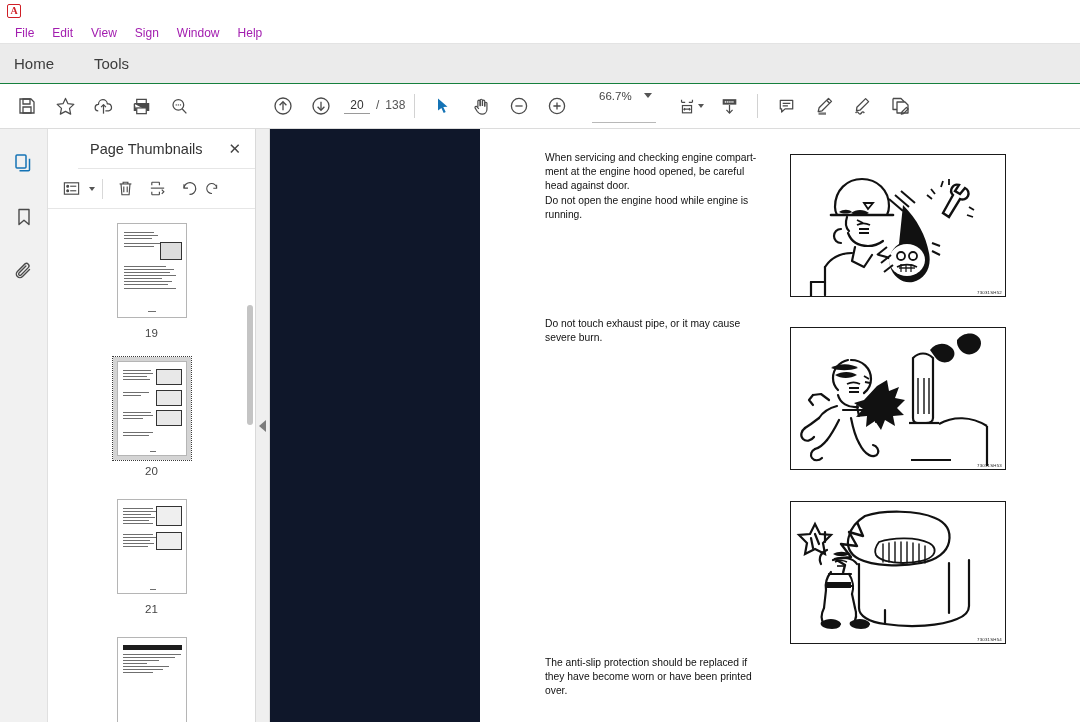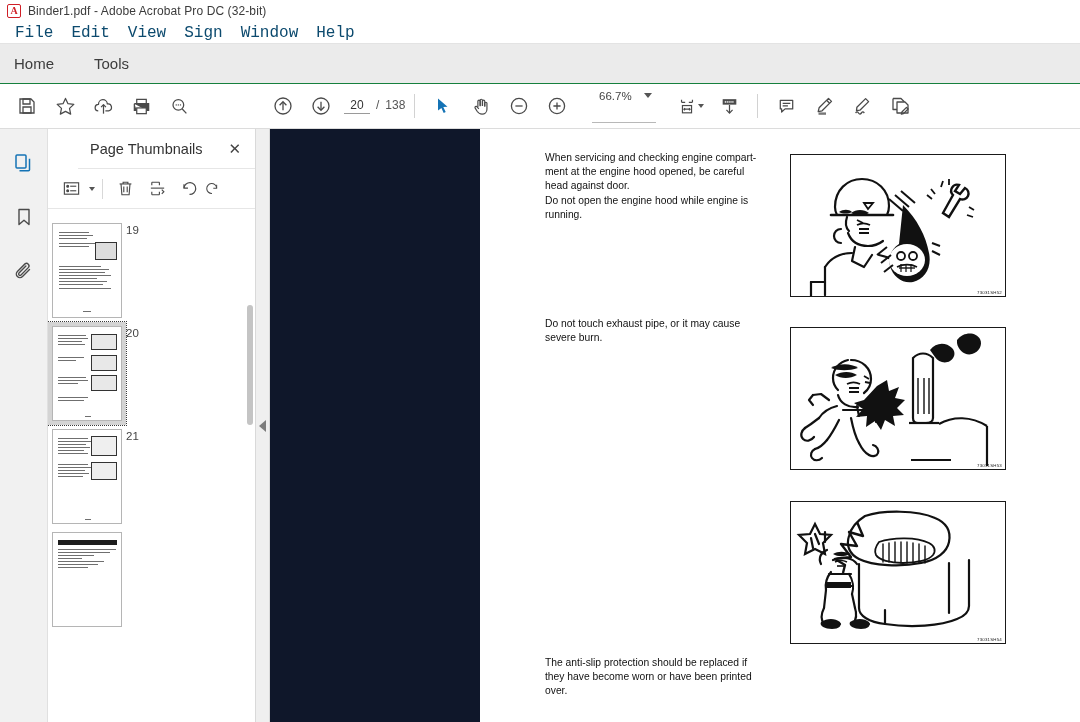--- a/index.html
+++ b/index.html
@@ -25,21 +25,21 @@
   }
   .title-text { font-size: 12px; color: #3b3b3b; letter-spacing: .1px; }
 
   
   .menubar {
     height: 22px; background: #ffffff;
     display: flex; align-items: center; padding-left: 6px;
     border-bottom: 1px solid #e3e3e3;
   }
   .menu-item {
-    font-size: 16px; color: #0c4a6e; padding: 2px 9px; cursor: default; font-family: Liberation Mono, monospace;
+    font-size: 12px; color: #a21caf; padding: 2px 9px; cursor: default;
   }
 
   
   .tabstrip {
     height: 40px; background: #ebebeb;
     display: flex; align-items: stretch;
     border-bottom: 1px solid #15803d;
     position: relative;
   }
   .tab-home, .tab-tools {
@@ -112,21 +112,21 @@
   }
   .tp-title { font-size: 14.5px; color: #333; }
   .tp-close { font-size: 15px; color: #444; cursor: pointer; line-height: 1; }
   .tp-tools {
     height: 40px; display: flex; align-items: center; padding: 0 8px; gap: 2px;
     border-bottom: 1px solid #e6e6e6;
   }
   .tp-btn { width: 30px; height: 28px; display: flex; align-items: center; justify-content: center; cursor: pointer; }
   .tp-sep { width: 1px; height: 20px; background: #d8d8d8; margin: 0 5px; }
   .thumbs { flex: 1; overflow: hidden; position: relative; padding-top: 10px; }
-  .thumb-wrap { display: flex; align-items: flex-start; }
+  .thumb-wrap { display: flex; flex-direction: column; align-items: center; }
   .thumb-box { padding: 4px; }
   .thumb-box.selected { background: #d4d4d4; outline: 1px dotted #3a3a3a; outline-offset: 0px; }
   .thumb-page {
     width: 70px; height: 95px; background: #fff; border: 1px solid #b5b5b5;
     position: relative; overflow: hidden;
   }
   .thumb-label { font-size: 11.5px; color: #444; margin: 5px 0 18px 0; }
   .tline { position: absolute; background: #6f6f6f; height: 1.2px; }
   .tbox { position: absolute; border: 1px solid #333; background: #fff; }
   .tp-scroll {
@@ -165,21 +165,20 @@
     font-family: "Liberation Sans", sans-serif;
   }
 </style>
 </head>
 <body>
 
 <div class="app">
 
   <div class="titlebar">
     <div class="acro-logo">A</div>
-    <div class="title-text">Binder1.pdf - Adobe Acrobat Pro DC (32-bit)</div>
   </div>
 
   <div class="menubar">
     <div class="menu-item">File</div>
     <div class="menu-item">Edit</div>
     <div class="menu-item">View</div>
     <div class="menu-item">Sign</div>
     <div class="menu-item">Window</div>
     <div class="menu-item">Help</div>
   </div>

